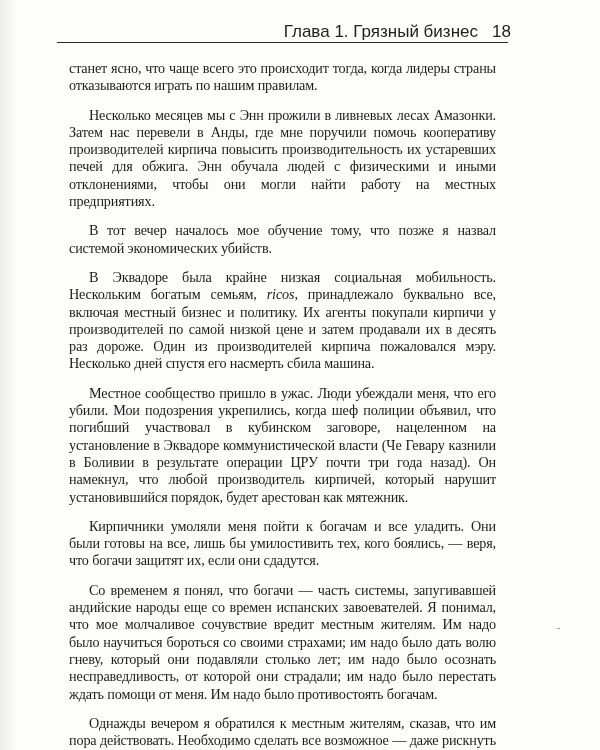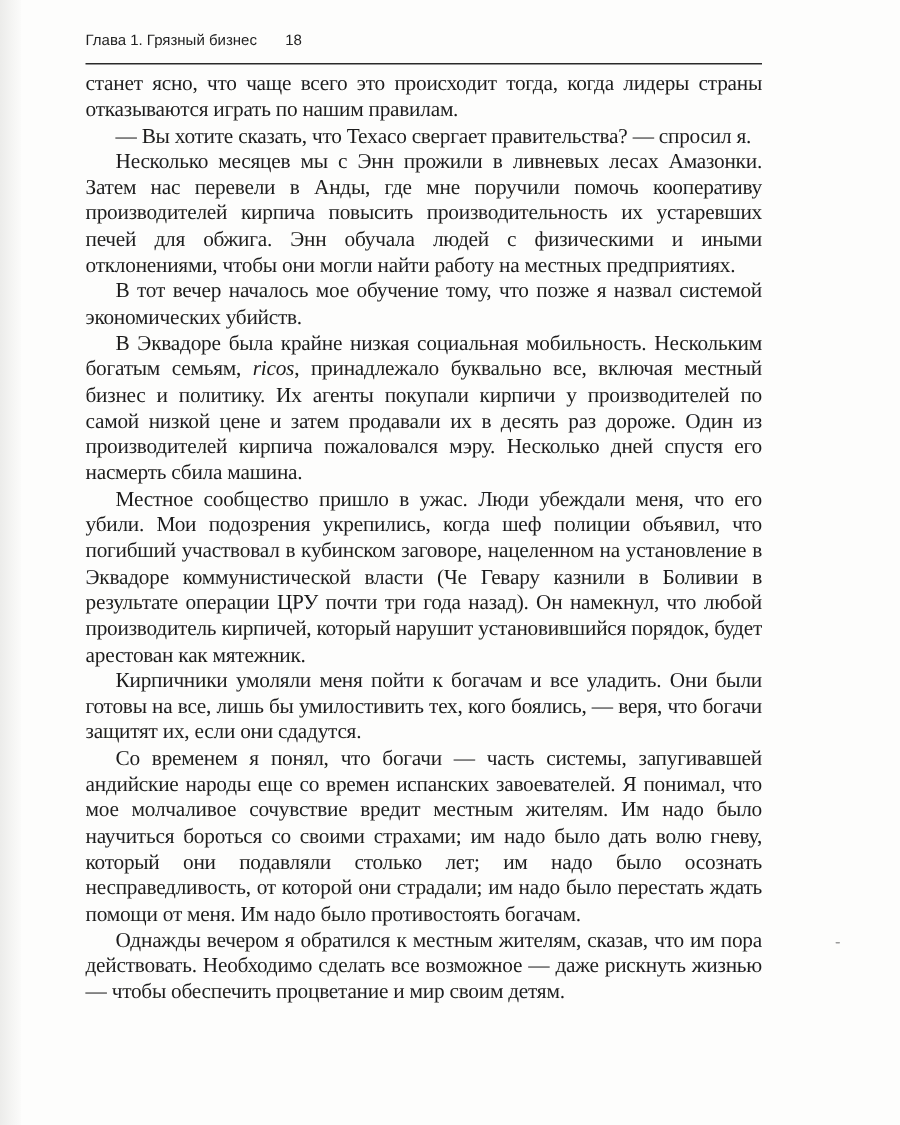--- a/index.html
+++ b/index.html
@@ -9,56 +9,55 @@
     position: relative;
     font-family: "DejaVu Serif", "Liberation Serif", serif;
     color: #1c1c1c;
   }
   .page-edge {
     position: absolute; left: 0; top: 0; width: 14px; height: 750px;
     background: linear-gradient(to right, #ececea, #fbfbfa);
   }
   .running-header {
     position: absolute; left: 57px; width: 451px; top: 22px;
-    display: flex; justify-content: flex-start; align-items: baseline;
+    display: flex; justify-content: flex-end; align-items: baseline;
     font-family: "Liberation Sans", "DejaVu Sans", sans-serif;
-    font-size: 10px; color: #222;
+    font-size: 17px; color: #222;
   }
   .running-header .page-num { margin-left: 14px; width: 16px; text-align: right; }
   .header-rule {
     position: absolute; left: 57px; width: 451px; top: 42px; height: 0;
     border-top: 1.4px solid #2a2a2a;
   }
   .body-text {
     position: absolute; left: 57px; top: 48px; width: 451px;
     font-family: "Liberation Serif", "DejaVu Serif", serif;
     font-size: 14.2px; line-height: 17.3px;
     text-align: justify;
     letter-spacing: -0.15px;
   }
-  .body-text p { margin: 0; text-indent: 0; }
+  .body-text p { margin: 12px; text-indent: 0; }
   .body-text p.indent { text-indent: 20px; }
   .body-text p.cont { text-indent: 0; }
   .body-text em { font-style: italic; }
   .speck { position: absolute; width: 2px; height: 2px; background: #9a9a9a; border-radius: 1px; }
 </style>
 </head>
 <body>
 
 <div class="page-edge"></div>
 
 <div class="running-header">
   <span>Глава 1. Грязный бизнес</span>
   <span class="page-num">18</span>
 </div>
 <div class="header-rule"></div>
 
 <div class="body-text">
   <p class="cont">станет ясно, что чаще всего это происходит тогда, когда лидеры страны отказываются играть по нашим правилам.</p>
-  <p class="indent">— Вы хотите сказать, что Texaco свергает правительства? — спросил я.</p>
   <p class="indent">Несколько месяцев мы с Энн прожили в ливневых лесах Амазонки. Затем нас перевели в Анды, где мне поручили помочь кооперативу производителей кирпича повысить производительность их устаревших печей для обжига. Энн обучала людей с физическими и иными отклонениями, чтобы они могли найти работу на местных предприятиях.</p>
   <p class="indent">В тот вечер началось мое обучение тому, что  позже я назвал системой экономических убийств.</p>
   <p class="indent"><span>В Эквадоре была крайне низкая социальная мобильность. Нескольким богатым семьям, </span><em>ricos</em><span>, принадлежало буквально все, включая местный бизнес и политику. Их агенты покупали кирпичи у производителей по самой низкой цене и затем продавали их в десять раз дороже. Один из производителей кирпича пожаловался мэру. Несколько дней спустя его насмерть сбила машина.</span></p>
   <p class="indent">Местное сообщество пришло в ужас. Люди убеждали меня, что его убили. Мои подозрения укрепились, когда шеф полиции объявил, что погибший участвовал в кубинском заговоре, нацеленном на установление в Эквадоре коммунистической власти (Че Гевару казнили в Боливии в результате операции ЦРУ почти три года назад). Он намекнул, что любой производитель кирпичей, который нарушит установившийся порядок, будет арестован как мятежник.</p>
   <p class="indent">Кирпичники умоляли меня пойти к богачам и все уладить. Они были готовы на все, лишь бы умилостивить тех, кого боялись, — веря, что богачи защитят их, если они сдадутся.</p>
   <p class="indent">Со временем я понял, что богачи — часть системы, запугивавшей андийские народы еще со времен испанских завоевателей. Я понимал, что мое молчаливое сочувствие вредит местным жителям. Им надо было научиться бороться со своими страхами; им надо было дать волю гневу, который они подавляли столько лет; им надо было осознать несправедливость, от которой они страдали; им надо было перестать ждать помощи от меня. Им надо было противостоять богачам.</p>
   <p class="indent">Однажды вечером я обратился к местным жителям, сказав, что им пора действовать. Необходимо сделать все возможное — даже рискнуть жизнью — чтобы обеспечить процветание и мир своим детям.</p>
 
 </div>
 

